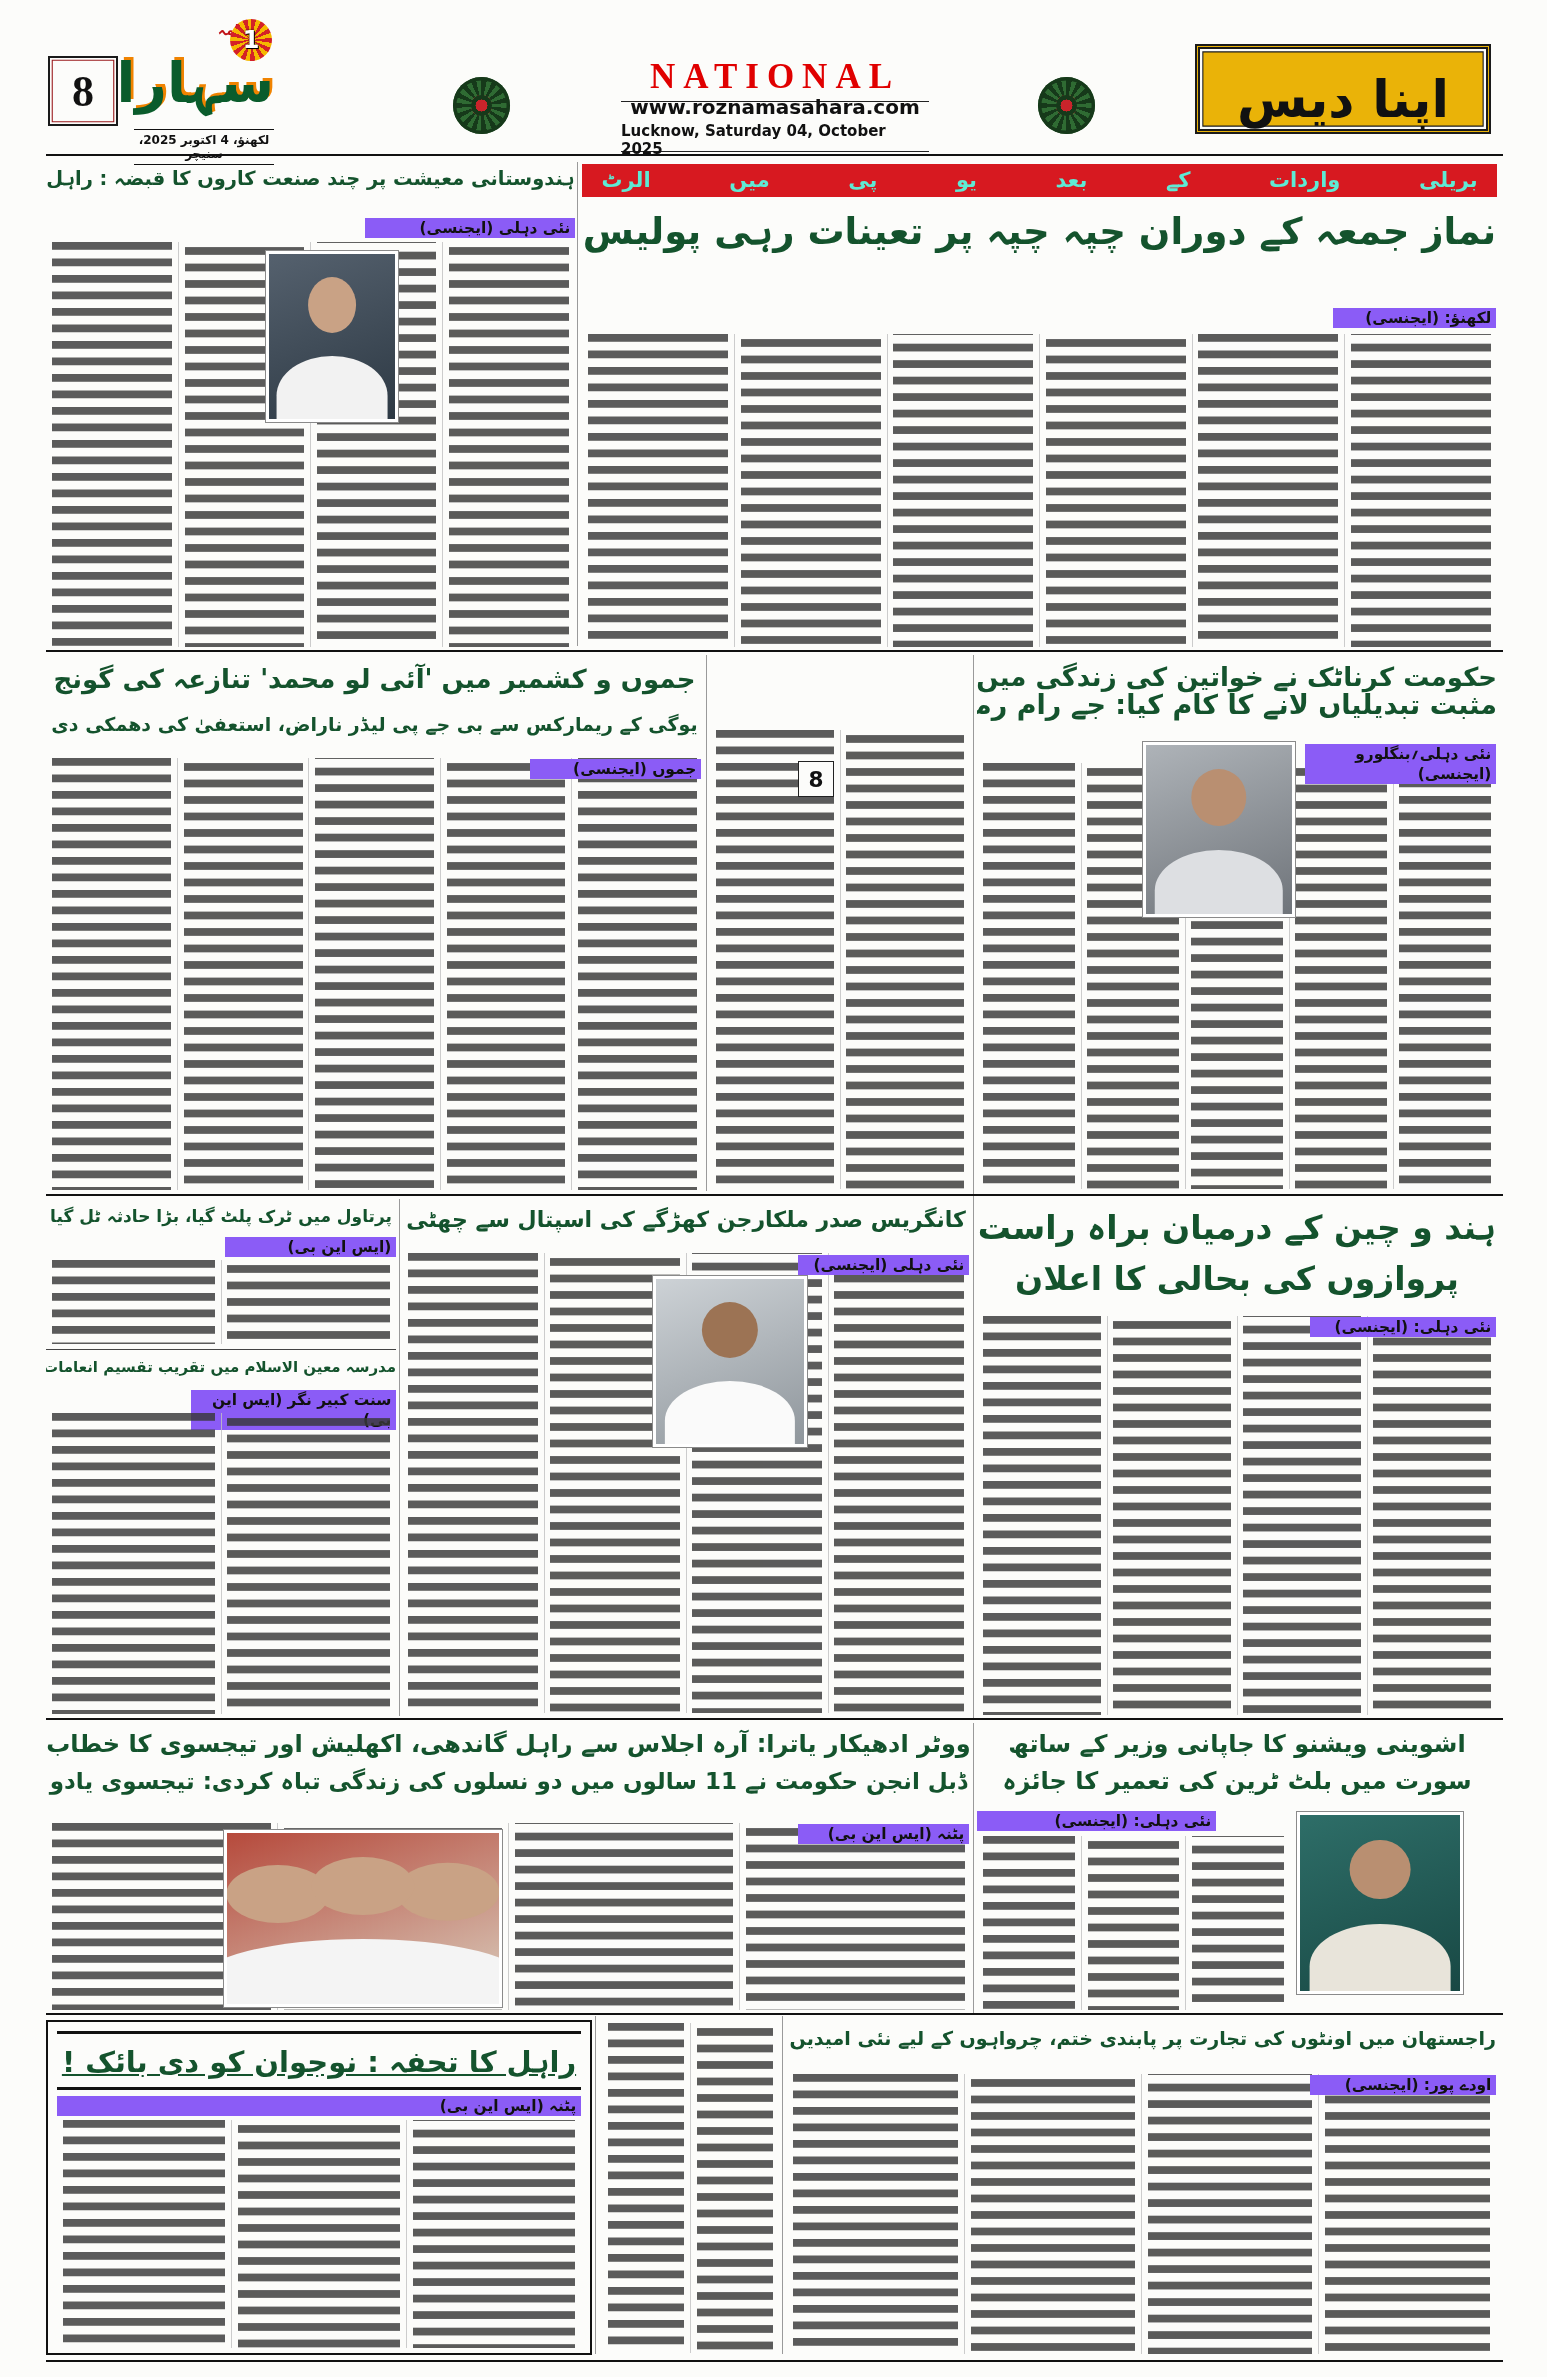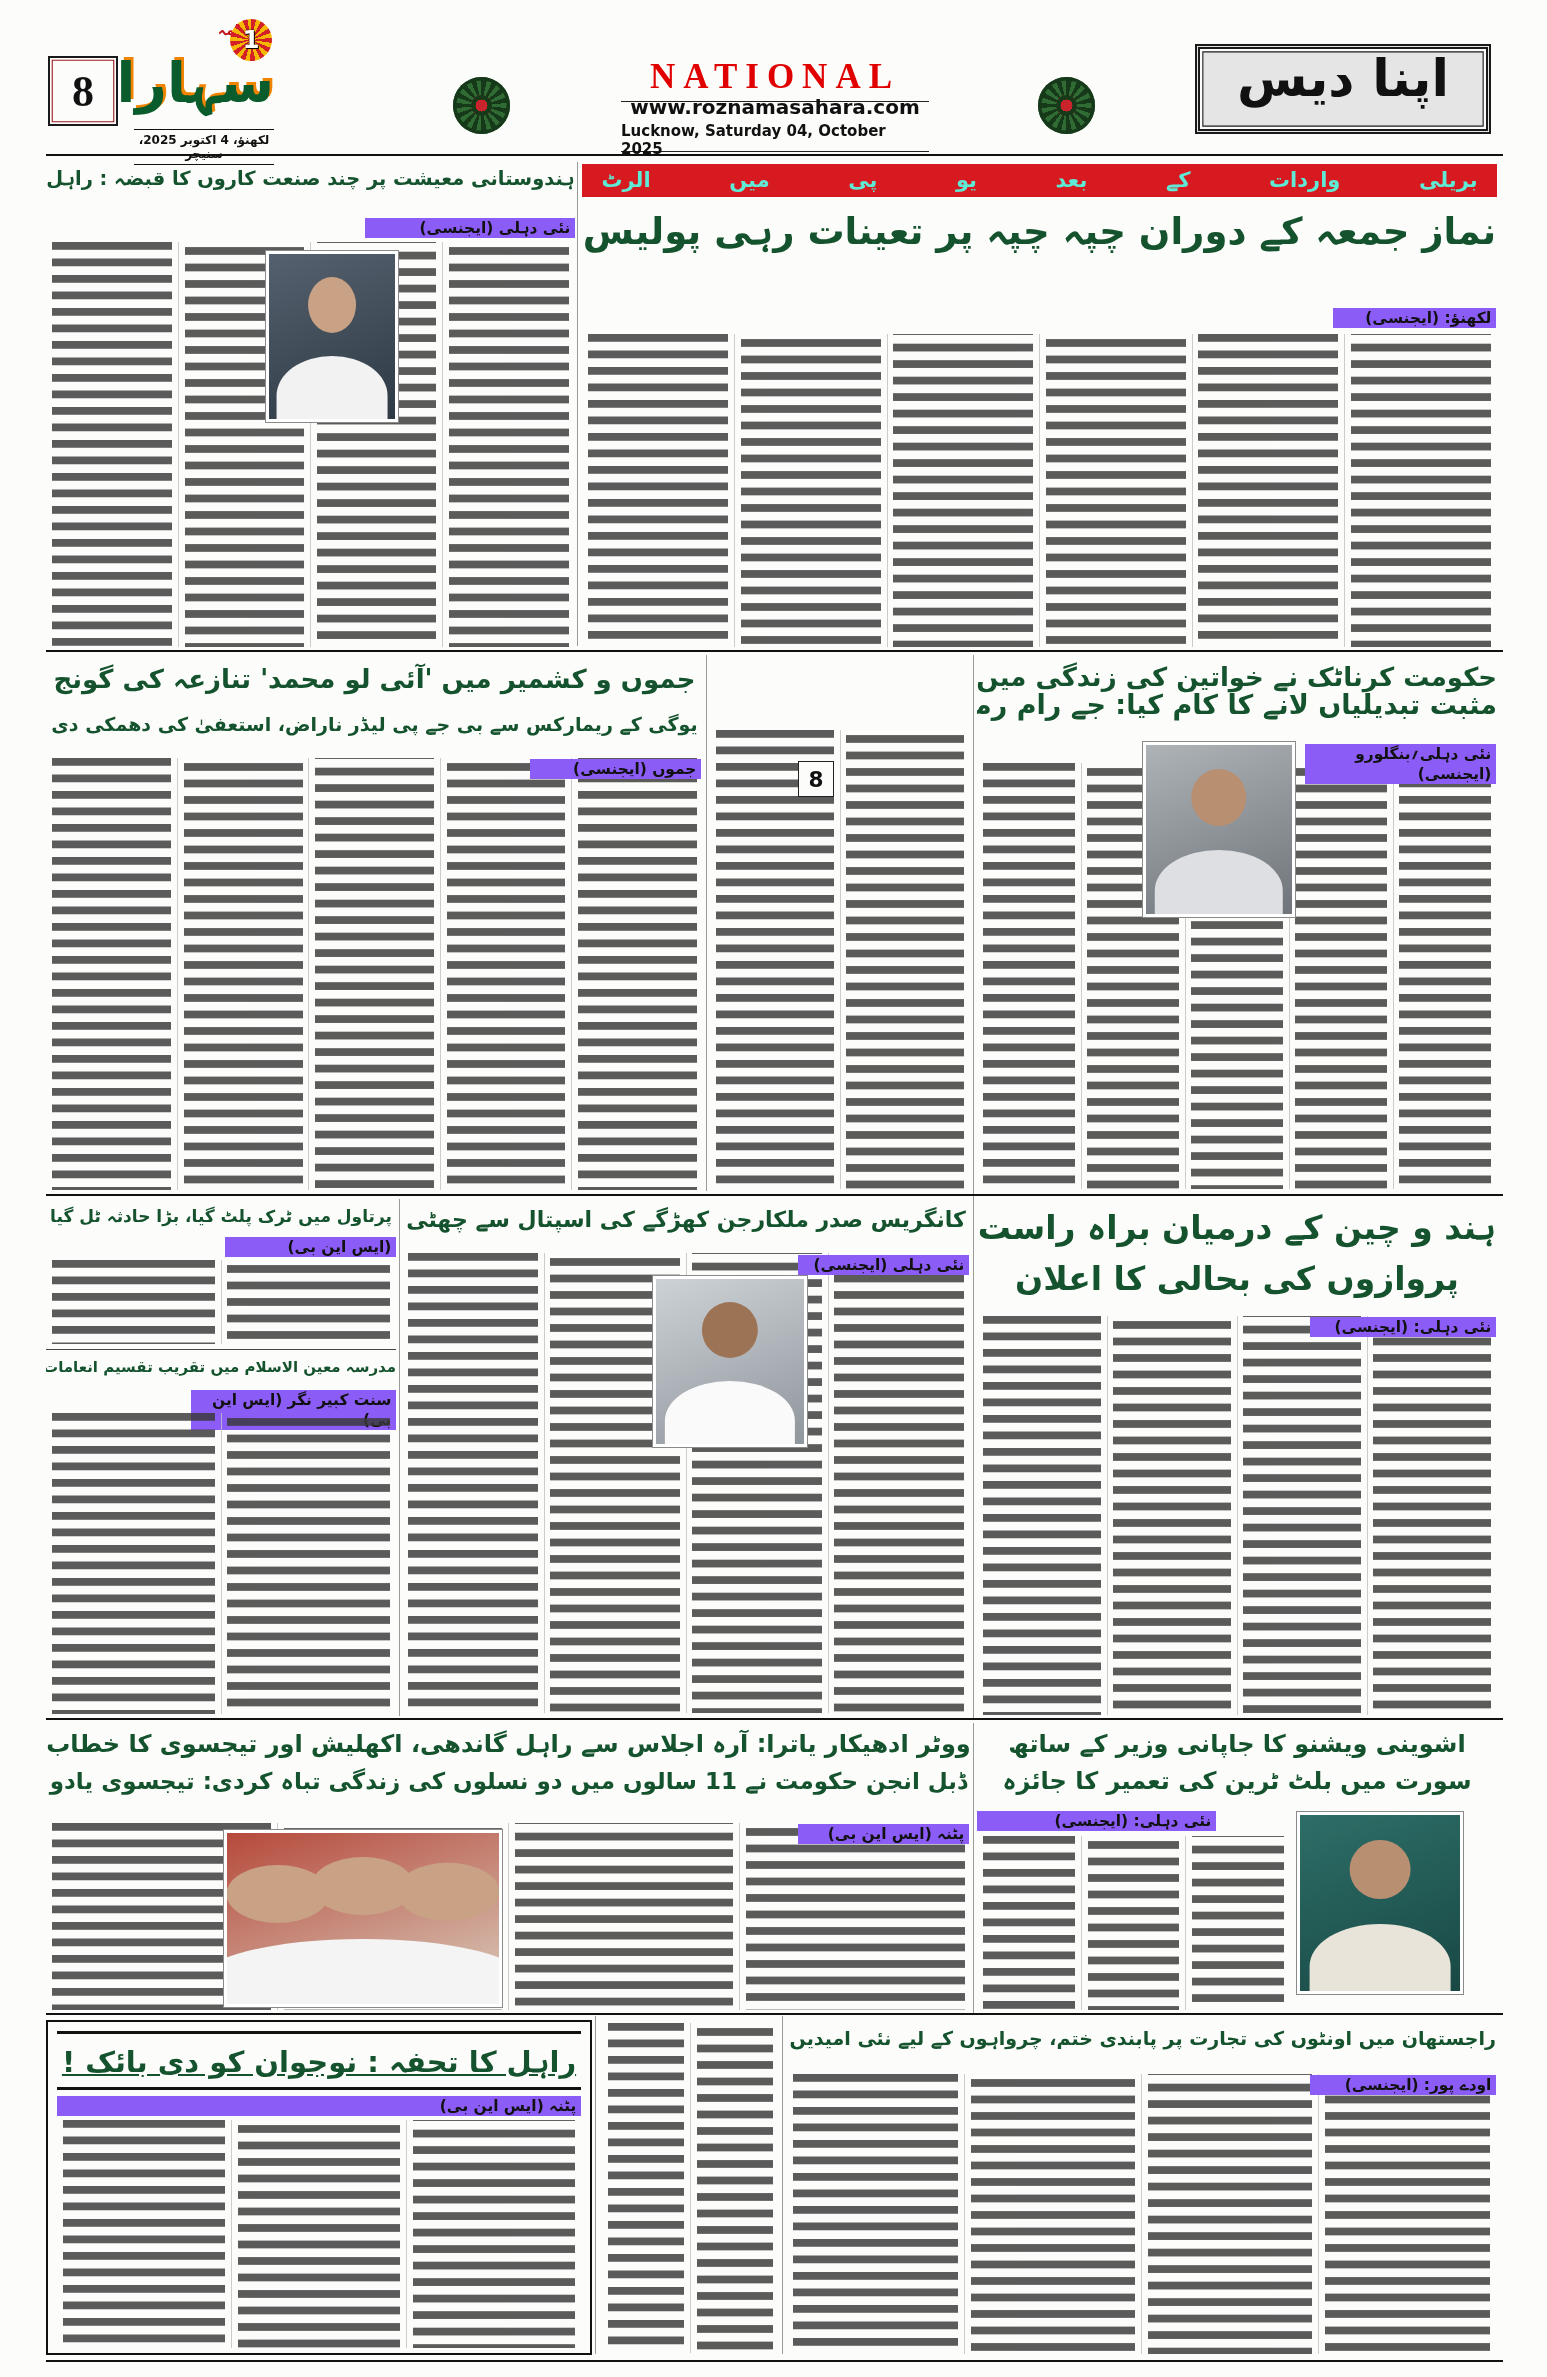--- a/index.html
+++ b/index.html
@@ -39,21 +39,21 @@
   
   .rosette{position:absolute;border-radius:50%;
     background:repeating-conic-gradient(#16391a 0 12deg,#2f6b33 12deg 24deg);
     box-shadow:inset 0 0 0 3.4px #16391a}
   .rosette::after{content:"";position:absolute;inset:32%;border-radius:50%;
     background:radial-gradient(circle,#c9242b 0 40%,#16391a 41% 70%,#c9242b 71%)}
   .medallion{position:absolute;border-radius:50%;display:flex;align-items:center;justify-content:center;
     background:repeating-conic-gradient(#d42127 0 14deg,#f5b700 14deg 28deg);
     color:#fff;font-weight:bold;text-shadow:0 0 2.3px #000,1.1px 1.1px 0 #000}
   .ornate{border:5.7px double #1a1a1a;box-shadow:inset 0 0 0 2.3px #fcfcfa,inset 0 0 0 3.4px #1a1a1a;
-    display:flex;align-items:flex-start;justify-content:center;background:#e5e5e5}
+    display:flex;align-items:flex-end;justify-content:center;background:#eab308}
   .numbox{border:2.8px double #1a1a1a;box-shadow:inset 0 0 0 1.7px #fcfcfa,inset 0 0 0 2.8px #9a1b1e;
     display:flex;align-items:center;justify-content:center;font-family:"Liberation Serif",serif;font-weight:bold}
   .strip{background:#d71920;color:#5eead4;font-weight:bold;direction:rtl;
     text-align:justify;text-align-last:justify;display:block;padding:3.4px 19.4px;line-height:1.25}
   .banner{border-top:3.4px solid #111;border-bottom:3.4px solid #111;padding:5.7px 3.4px;margin-bottom:5.7px}
   .refbox{position:absolute;border:1.7px solid #222;background:#fcfcfa;display:flex;align-items:center;
     justify-content:center;font-weight:bold}
   .serif{font-family:"Liberation Serif",serif}
 </style>
 </head>

